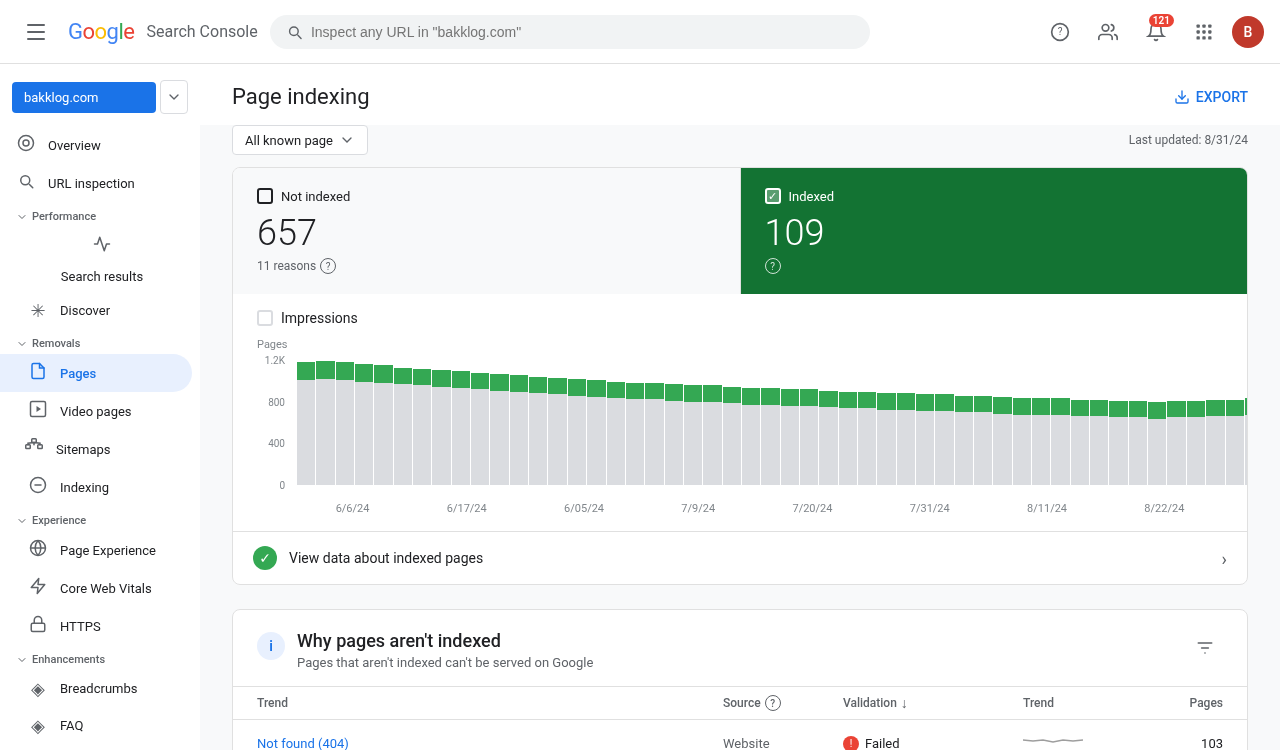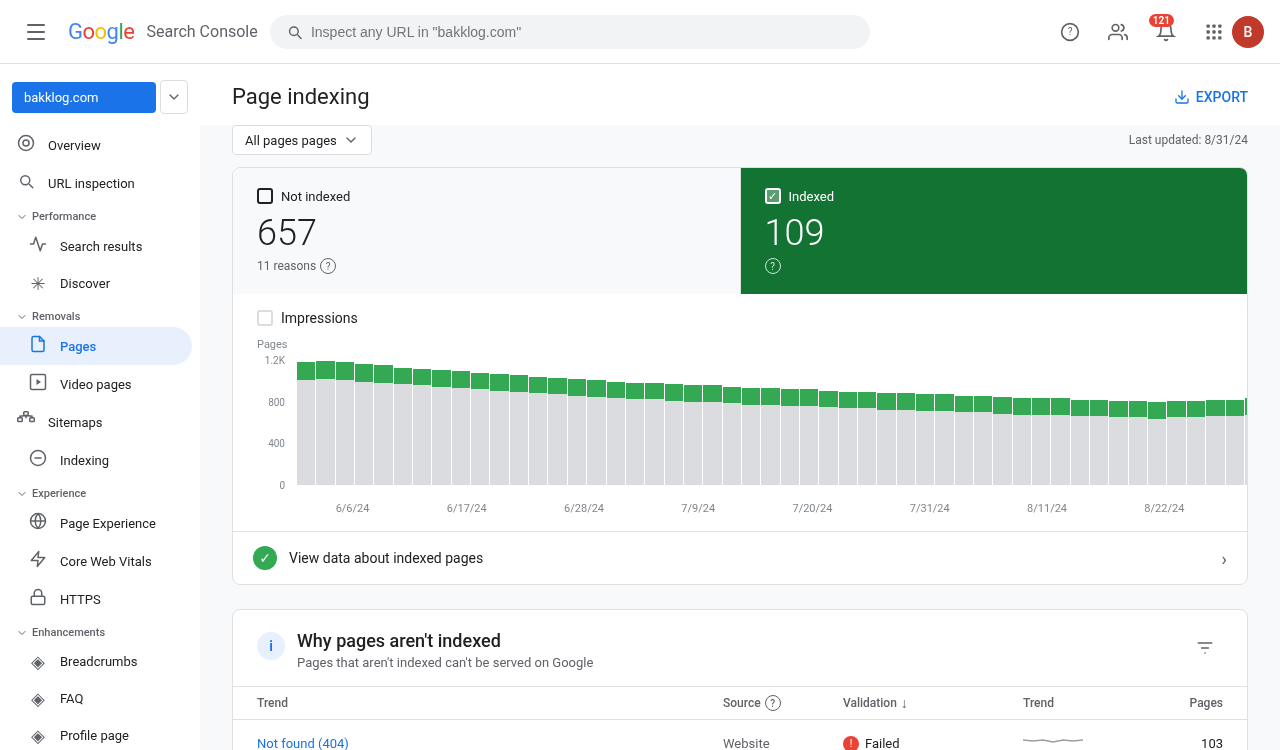--- a/index.html
+++ b/index.html
@@ -15,21 +15,21 @@
     .logo-google .g { color: #4285f4; }
     .logo-google .o1 { color: #ea4335; }
     .logo-google .o2 { color: #fbbc04; }
     .logo-google .g2 { color: #4285f4; }
     .logo-google .l { color: #34a853; }
     .logo-google .e { color: #ea4335; }
     .logo-text { font-size: 16px; color: #5f6368; font-weight: 400; }
     .search-bar { flex: 1; max-width: 600px; display: flex; align-items: center; background: #f1f3f4; border-radius: 24px; padding: 8px 16px; gap: 8px; cursor: text; }
     .search-bar input { border: none; background: transparent; outline: none; font-size: 14px; color: #202124; width: 100%; }
     .topbar-icons { margin-left: auto; display: flex; align-items: center; gap: 8px; }
-    .icon-btn { width: 40px; height: 40px; display: flex; align-items: center; justify-content: flex-end; border-radius: 50%; cursor: pointer; position: relative; }
+    .icon-btn { width: 40px; height: 40px; display: flex; align-items: center; justify-content: center; border-radius: 50%; cursor: pointer; position: relative; }
     .notif-badge { position: absolute; top: 2px; right: 2px; background: #ea4335; color: white; font-size: 10px; border-radius: 10px; padding: 1px 4px; min-width: 16px; text-align: center; font-weight: 600; }
     .avatar { width: 32px; height: 32px; border-radius: 50%; background: #c0392b; color: white; display: flex; align-items: center; justify-content: center; font-size: 14px; font-weight: 500; cursor: pointer; }
 
     
     .layout { display: flex; flex: 1; overflow: hidden; }
 
     
     .sidebar { width: 200px; background: #fff; overflow-y: auto; flex-shrink: 0; padding: 8px 0; }
     .sidebar::-webkit-scrollbar { width: 6px; }
     .sidebar::-webkit-scrollbar-thumb { background: #dadce0; border-radius: 3px; }
@@ -209,21 +209,21 @@
       </span>
       <span class="nav-label">URL inspection</span>
     </div>
 
     <div class="nav-section">
       <svg width="12" height="12" viewBox="0 0 24 24">
           <path d="M6 9l6 6 6-6" stroke="#5f6368" stroke-width="2" fill="none" stroke-linecap="round"></path>
         </svg>
       <span>Performance</span>
     </div>
-    <div class="nav-item" style="padding-left:28px;">
+    <div class="nav-item" style="padding-left:28px;flex-direction:column;">
       <span class="nav-icon">
         <svg width="18" height="18" viewBox="0 0 24 24" fill="none">
             <polyline points="22 12 18 12 15 21 9 3 6 12 2 12" stroke="#5f6368" stroke-width="2" stroke-linecap="round" stroke-linejoin="round"></polyline>
           </svg>
       </span>
       <span class="nav-label">Search results</span>
     </div>
     <div class="nav-item" style="padding-left:28px;">
       <span class="nav-icon">✳</span>
       <span class="nav-label">Discover</span>
@@ -246,21 +246,21 @@
     </div>
     <div class="nav-item" style="padding-left:28px;">
       <span class="nav-icon">
         <svg width="18" height="18" viewBox="0 0 24 24" fill="none">
             <rect x="2" y="2" width="20" height="20" rx="2" stroke="#5f6368" stroke-width="2"></rect>
             <polygon points="10 8 16 12 10 16 10 8" fill="#5f6368"></polygon>
           </svg>
       </span>
       <span class="nav-label">Video pages</span>
     </div>
-    <div class="nav-item" style="padding-left:16px;">
+    <div class="nav-item" style="padding-left:24px;">
       <span class="nav-icon">
         <svg width="18" height="18" viewBox="0 0 24 24" fill="none">
             <rect x="9" y="1" width="6" height="5" rx="1" stroke="#5f6368" stroke-width="2"></rect>
             <rect x="1" y="9" width="6" height="5" rx="1" stroke="#5f6368" stroke-width="2"></rect>
             <rect x="17" y="9" width="6" height="5" rx="1" stroke="#5f6368" stroke-width="2"></rect>
             <path d="M12 6v3M4 9V7l8-1 8 1v2" stroke="#5f6368" stroke-width="2" stroke-linecap="round"></path>
           </svg>
       </span>
       <span class="nav-label">Sitemaps</span>
     </div>
@@ -338,21 +338,21 @@
             <polyline points="7 10 12 15 17 10" stroke="#1a73e8" stroke-width="2" fill="none" stroke-linecap="round"></polyline>
             <line x1="12" y1="15" x2="12" y2="3" stroke="#1a73e8" stroke-width="2" stroke-linecap="round"></line>
           </svg>
         <span>EXPORT</span>
       </button>
     </div>
 
     <div class="content">
       <div class="filter-row">
         <button class="filter-btn">
-          <span>All pages pages</span>
+          <span>All known page</span>
           <svg width="16" height="16" viewBox="0 0 24 24">
               <path d="M6 9l6 6 6-6" stroke="#5f6368" stroke-width="2" fill="none" stroke-linecap="round"></path>
             </svg>
         </button>
         <span class="last-updated">Last updated: 8/31/24</span>
       </div>
 
       <div class="card">
         <div class="stats-row">
           <div class="stat-box not-indexed">
@@ -590,21 +590,21 @@
       <div style="width:100%;height:80.59701492537313%;background:#dadce0;"></div>
     </div>
                 <div style="flex: 1 1 0%; display: flex; flex-direction: column; align-items: center; height: 66.7649%; justify-content: flex-end;">
       <div style="width:100%;height:19.11764705882353%;background:#34a853;min-height:1px;"></div>
       <div style="width:100%;height:80.88235294117646%;background:#dadce0;"></div>
     </div>
               </div>
             <div class="chart-x-labels">
               <span class="chart-label-x">6/6/24</span>
               <span class="chart-label-x">6/17/24</span>
-              <span class="chart-label-x">6/28/24</span>
+              <span class="chart-label-x">6/05/24</span>
               <span class="chart-label-x">7/9/24</span>
               <span class="chart-label-x">7/20/24</span>
               <span class="chart-label-x">7/31/24</span>
               <span class="chart-label-x">8/11/24</span>
               <span class="chart-label-x">8/22/24</span>
             </div>
           </div>
         </div>
 
         <div class="view-indexed-link">

